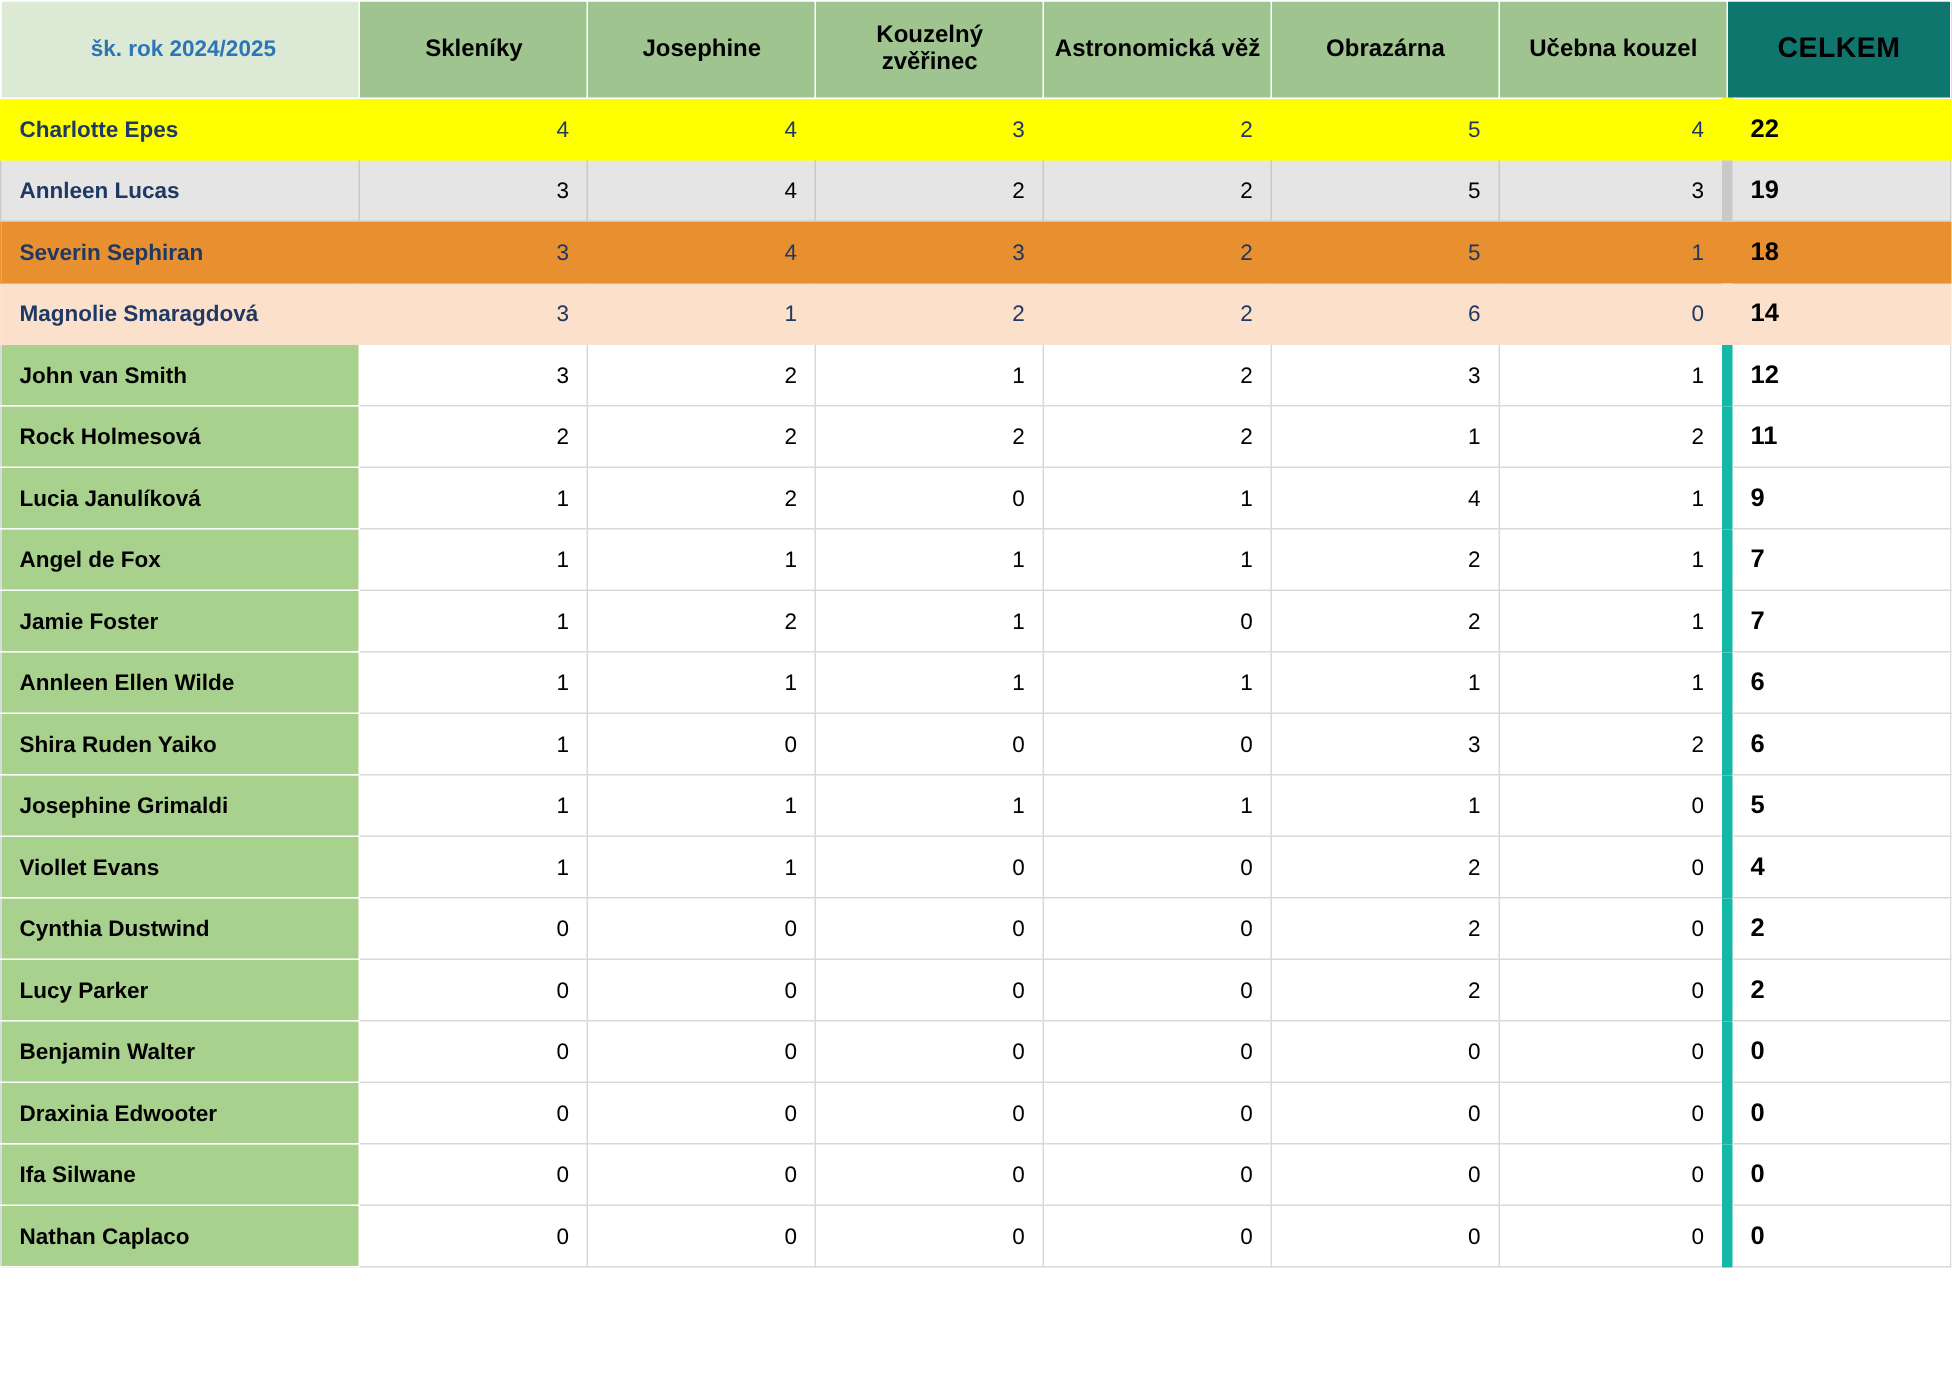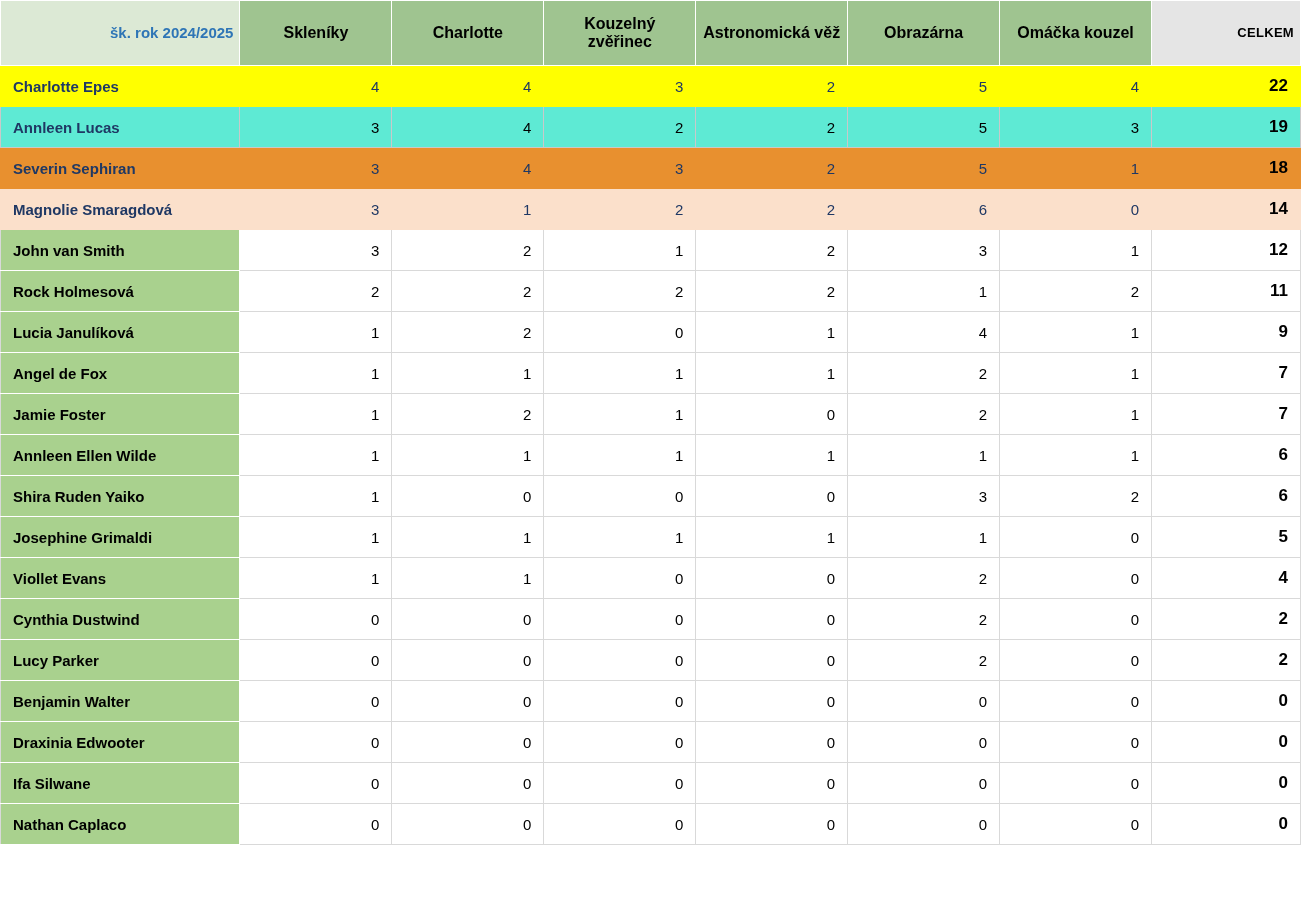--- a/index.html
+++ b/index.html
@@ -31,28 +31,27 @@
     text-align: center;
     vertical-align: middle;
     height: 60px;
     padding: 2px 6px;
     line-height: 1.15;
   }
   thead th.head-year {
     background: #dce9d5;
     color: #2e75b6;
     font-size: 15px;
-    text-align: right;
+    text-align: center;
     padding-left: 10px;
   }
   thead th.head-total {
-    background: #e5e5e5;
-    font-size: 13px;
+    background: #0f766e;
+    font-size: 19px;
     letter-spacing: 0.3px;
-    text-align: right;
   }
 
   tbody td {
     border: 1px solid #d9d9d9;
     height: 40px;
     font-size: 15px;
     padding: 0 12px;
     vertical-align: middle;
   }
   tbody td.name {
@@ -64,36 +63,36 @@
     border-top: 1px solid #ffffff;
     border-bottom: 1px solid #ffffff;
     margin-top: 36px;
   }
   tbody td.val {
     text-align: right;
     background: #ffffff;
     color: #000000;
   }
   tbody td.total {
-    text-align: right;
+    text-align: left;
     background: #ffffff;
     font-weight: bold;
     font-size: 17px;
-    border-left: 1px solid #14b8a6;
+    border-left: 7px solid #14b8a6;
   }
 
   
   tr.hl-yellow td.name,
   tr.hl-yellow td.val,
   tr.hl-yellow td.total { background: #ffff00; border-color: #ffff00; }
   tr.hl-yellow td.name  { color: #1f3864; }
 
   tr.hl-gray td.name,
   tr.hl-gray td.val,
-  tr.hl-gray td.total { background: #5eead4; border-color: #c9c9c9; }
+  tr.hl-gray td.total { background: #e5e5e5; border-color: #c9c9c9; }
 
   tr.hl-orange td.name,
   tr.hl-orange td.val,
   tr.hl-orange td.total { background: #e8902f; border-color: #e8902f; }
 
   tr.hl-peach td.name,
   tr.hl-peach td.val,
   tr.hl-peach td.total { background: #fbe0cb; border-color: #fbe0cb; }
 
   tr.hl-gray td.name, tr.hl-orange td.name, tr.hl-peach td.name { color: #1f3864; }
@@ -111,25 +110,25 @@
       <col class="c-data">
     <col class="c-data">
       <col class="c-data">
       <col class="c-data">
     <col class="c-total">
   </colgroup>
   <thead>
     <tr>
       <th class="head-year">šk. rok 2024/2025</th>
       <th>Skleníky</th>
-      <th>Charlotte</th>
+      <th>Josephine</th>
       <th>Kouzelný zvěřinec</th>
       <th>Astronomická věž</th>
       <th>Obrazárna</th>
-      <th>Omáčka kouzel</th>
+      <th>Učebna kouzel</th>
       <th class="head-total">CELKEM</th>
     </tr>
   </thead>
   <tbody id="table-body">
       <tr class="hl-yellow">
         <td class="name">Charlotte Epes</td>
         <td class="val">4</td>
         <td class="val">4</td>
         <td class="val">3</td>
         <td class="val">2</td>

